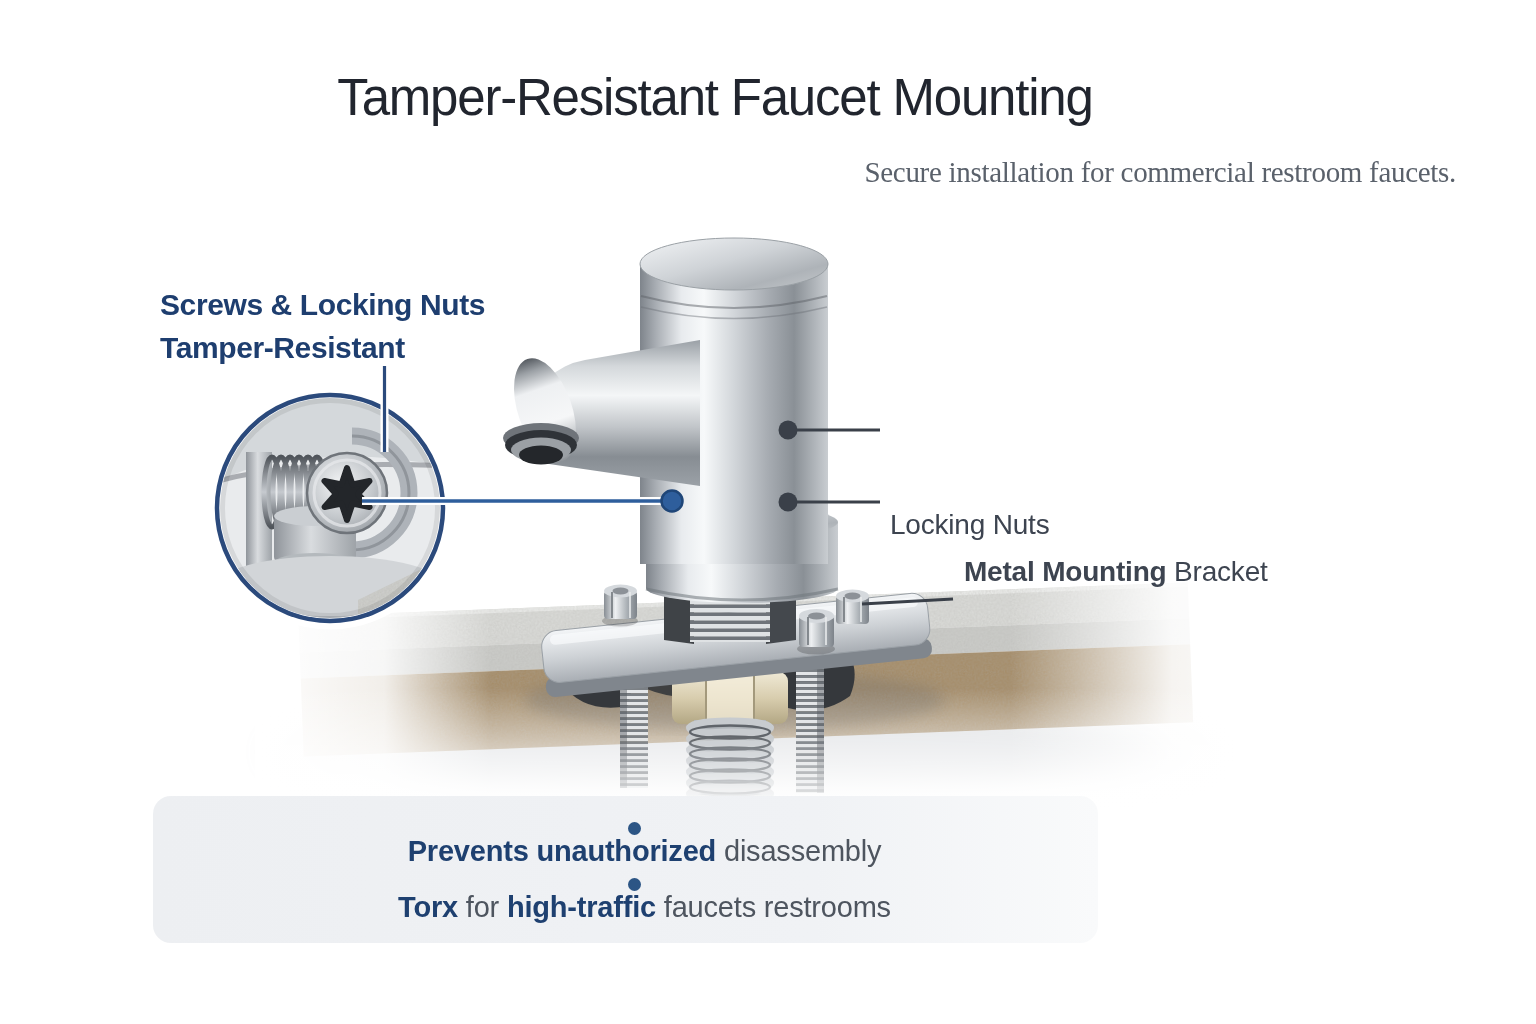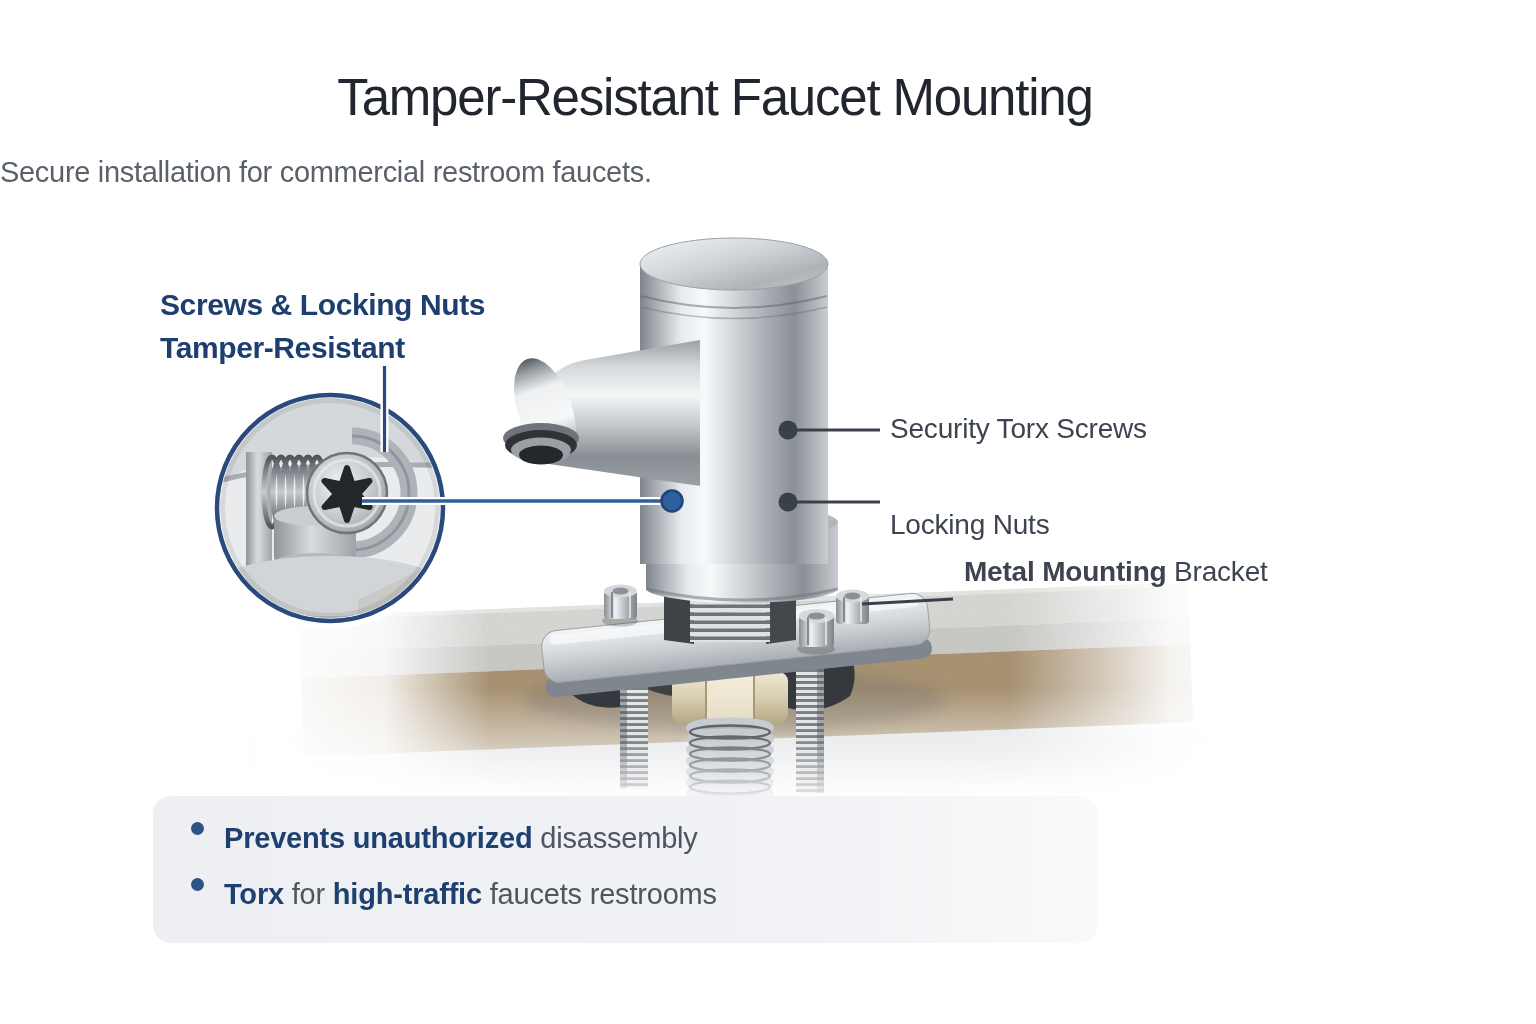--- a/index.html
+++ b/index.html
@@ -6,31 +6,31 @@
     --accent_blue:#2e5e9c; --navy:#1e3e6f; --ring:#2b4a7c;
     --text_dark:#21252e; --text_gray:#5a616b; --label_gray:#3d4450;
     --leader:#3a4049; --box_bg:#edeff2; --bullet_blue:#1e4070; --body_gray:#4e555f;
   }
   *{margin:0;padding:0;box-sizing:border-box}
   html,body{background:#fff}
   .stage{position:relative;width:1536px;height:1024px;background:#fff;overflow:hidden;
          font-family:"Liberation Sans",sans-serif;}
   .title{position:absolute;left:0;top:68px;width:1430px;text-align:center;
          font-size:51px;font-weight:400;letter-spacing:-1.2px;color:var(--text_dark);}
-  .subtitle{position:absolute;left:0;top:156px;width:1456px;text-align:left;
-         font-size:29px;font-weight:400;letter-spacing:-0.3px;color:var(--text_gray);}
+  .subtitle{position:absolute;left:0;top:156px;width:1456px;text-align:right;
+         font-size:29px;font-weight:400;letter-spacing:-0.3px;color:var(--text_gray);font-family:Liberation Serif, serif;}
   .callout{position:absolute;left:160px;top:284px;font-size:30px;font-weight:700;
          color:var(--navy);line-height:1.42;letter-spacing:-0.4px;}
   .side-label{position:absolute;font-size:28px;color:var(--label_gray);white-space:nowrap;
          transform:translateY(-54%);letter-spacing:-0.2px;}
   .side-label b{font-weight:700}
   .benefits{position:absolute;left:153px;top:796px;width:945px;height:147px;border-radius:18px;
          background:linear-gradient(90deg,var(--box_bg) 0%,#f0f2f5 70%,#f9fafb 100%);
          padding:26px 0 0 38px;}
-  .benefit-row{display:flex;align-items:flex-start;height:44px;margin-bottom:12px;}
+  .benefit-row{display:flex;align-items:center;height:44px;margin-bottom:12px;flex-direction:column;}
   .benefit-dot{width:13px;height:13px;border-radius:50%;background:#2c5585;margin-right:20px;flex:0 0 auto;}
   .benefit-text{font-size:29px;letter-spacing:-0.2px;color:var(--body_gray);}
   .benefit-text .b{font-weight:700;color:var(--bullet_blue);}
   svg{position:absolute;left:0;top:0}
 </style>
 </head>
 <body>
 
 <div class="stage">
 
@@ -326,21 +326,20 @@
   </svg>
 
   <div class="title">Tamper-Resistant Faucet Mounting</div>
   <div class="subtitle">Secure installation for commercial restroom faucets.</div>
 
   <div class="callout">
     <div>Screws &amp; Locking Nuts</div>
     <div>Tamper-Resistant</div>
   </div>
 
-  <div class="side-label" style="left:890px;top:430px">Security Torx Screws</div>
   <div class="side-label" style="left:890px;top:526px">Locking Nuts</div>
   <div class="side-label" style="left:964px;top:573px">
     <b>Metal Mounting</b><span> Bracket</span>
   </div>
 
   <div class="benefits">
     <div class="benefit-row">
       <span class="benefit-dot"></span>
       <span class="benefit-text"><span class="b">Prevents unauthorized</span><span> disassembly</span></span>
     </div>

